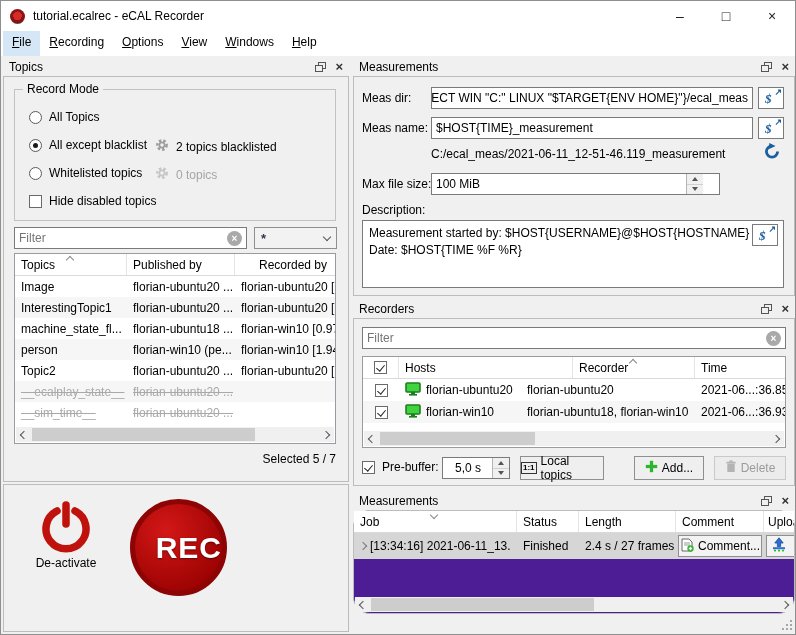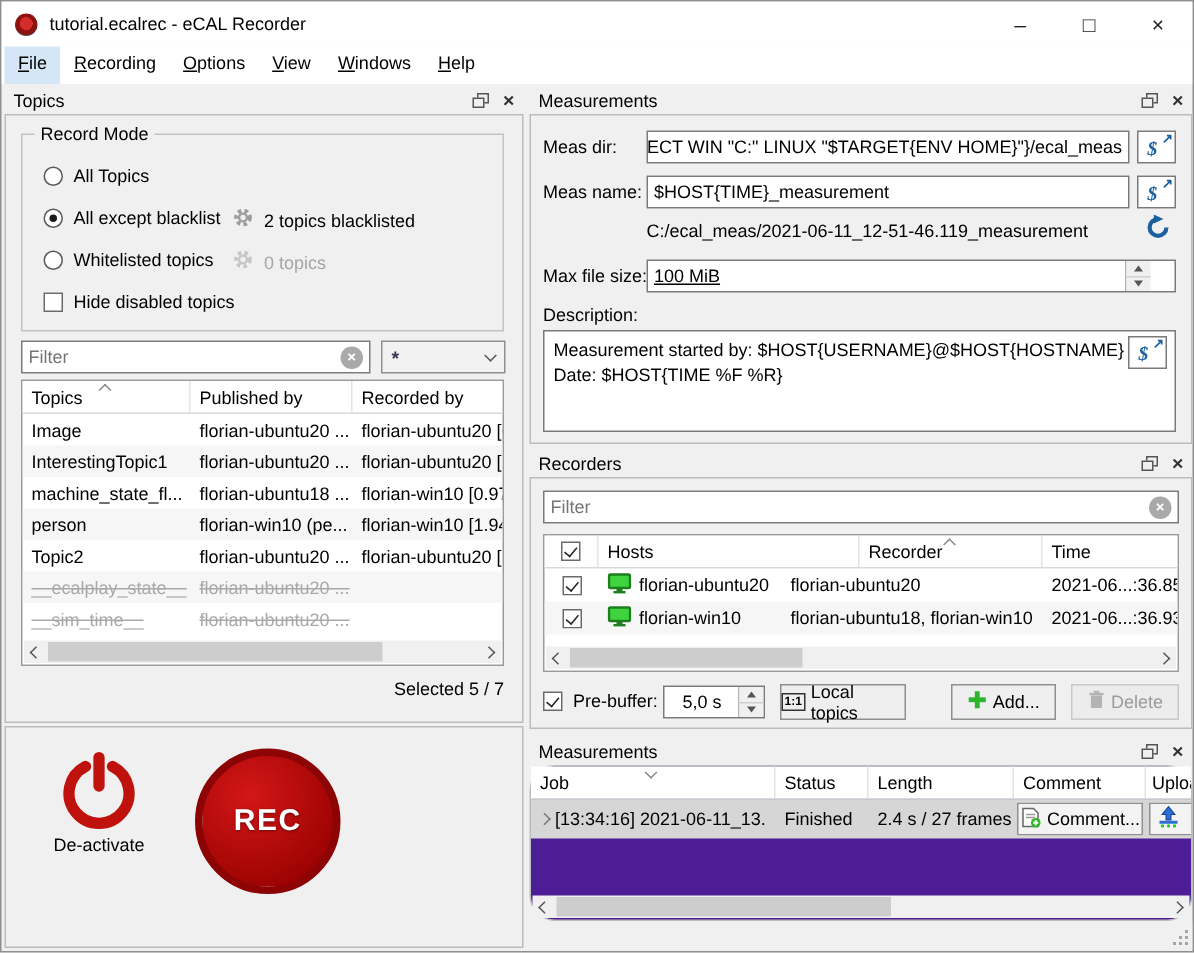--- a/index.html
+++ b/index.html
@@ -72,22 +72,22 @@
   .hsb .track { flex:1; position:relative; align-self:stretch; }
   .hsb .thumb { position:absolute; top:1px; bottom:1px; background:#cdcdcd; }
   
   .btn { border:1px solid #8f8f8f; background:#efefef; display:flex; align-items:center; justify-content:center; gap:4px; font-size:12px; }
   .btn.disabled { border-color:#c9c9c9; background:#ececec; color:#9b9b9b; }
   .onetoone { border:1px solid #333; font-size:8px; font-weight:bold; padding:0 1px; line-height:10px; }
   
   .bigctl { position:absolute; text-align:center; }
   .rec-circle { position:absolute; width:97px; height:97px; border-radius:50%;
      background:radial-gradient(circle at 36% 30%, #d31717, #9c0202 78%);
-     border:5px solid #8c0404; color:#fff; font-weight:bold; font-size:20px; letter-spacing:1px;
-     display:flex; align-items:center; justify-content:center; text-shadow:0 1px 2px rgba(0,0,0,.45); }
+     border:5px solid #8c0404; color:#fff; font-weight:bold; font-size:30px; letter-spacing:1px;
+     display:flex; align-items:center; justify-content:flex-end; text-shadow:0 1px 2px rgba(0,0,0,.45); }
   .grip { position:absolute; right:3px; bottom:3px; width:11px; height:11px; }
   .grip:before { content:""; position:absolute; right:0; bottom:0; width:2px; height:2px; background:#a6a6a6;
      box-shadow:-4px 0 0 #a6a6a6, -8px 0 0 #a6a6a6, 0 -4px 0 #a6a6a6, -4px -4px 0 #a6a6a6, 0 -8px 0 #a6a6a6; }
   
   #topicsDock   { left:2px;   top:55px;  width:346px; height:426px; }
   #controlsDock { left:2px;   top:483px; width:346px; height:148px; border:1px solid #bcbcbc; background:#f0f0f0; }
   #configDock   { left:352px; top:55px;  width:442px; height:240px; }
   #recordersDock{ left:352px; top:297px; width:442px; height:188px; }
   #measureDock  { left:352px; top:489px; width:442px; height:124px; }
   #statusStrip  { left:350px; top:614px; width:444px; height:18px; position:absolute; background:#f0f0f0; }
@@ -174,21 +174,21 @@
 
     <div class="tbl abs" style="left:10px; top:176px; width:322px; height:191px;">
       <div class="thead">
         <div class="th" style="width:112px;">
             <span class="sa up"></span>
             <span>Topics</span>
           </div>
         <div class="th" style="width:108px;">
             <span>Published by</span>
           </div>
-        <div class="th" style="flex:1; border-right:none;">
+        <div class="th" style="flex:1; border-right:none;margin-left:18px;">
             <span>Recorded by</span>
           </div>
       </div>
       <div class="tr" style="height:21px;">
         <div class="td" style="width:112px;">Image</div>
           <div class="td" style="width:108px;">florian-ubuntu20 ...</div>
           <div class="td" style="flex:1;">florian-ubuntu20 [6</div>
       </div>
       <div class="tr alt" style="height:21px;">
         <div class="td" style="width:112px;">InterestingTopic1</div>
@@ -276,21 +276,21 @@
         <span class="a">↗</span>
       </div>
 
     <div class="abs" style="left:77px; top:70px;">C:/ecal_meas/2021-06-11_12-51-46.119_measurement</div>
     <span class="abs" style="left:410px; top:66px;"><svg width="16" height="16" viewBox="0 0 16 16">
       <path d="M13.6 8.6 A5.6 5.6 0 1 1 8 3" fill="none" stroke="#1c5f9e" stroke-width="2.8"></path>
       <polygon points="5.2,0 11.6,3 5.2,6 " fill="#1c5f9e"></polygon>
     </svg></span>
 
     <div class="abs lbl" style="left:8px; top:96px; height:22px;">Max file size:</div>
-    <div class="tbox abs" style="left:77px; top:96px; width:353px; padding-right:16px;text-decoration:underline;">
+    <div class="tbox abs" style="left:77px; top:96px; width:289px; padding-right:16px;">
       <span>100 MiB</span>
       <span class="spin">
           <div>
             <span class="tri-up"></span>
           </div>
           <div>
             <span class="tri-dn"></span>
           </div>
         </span>
     </div>

